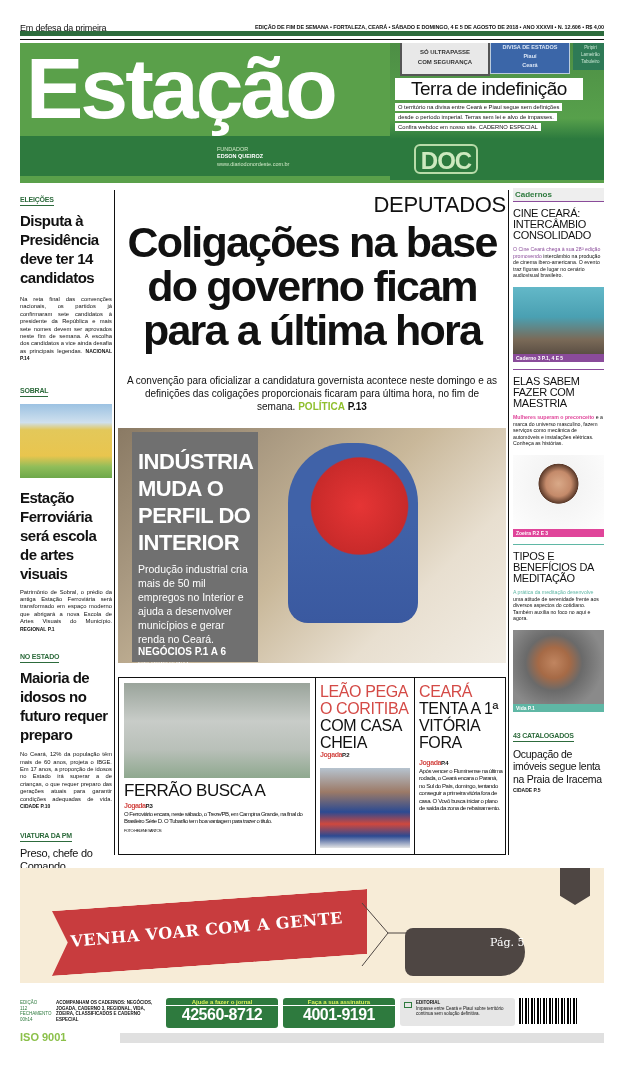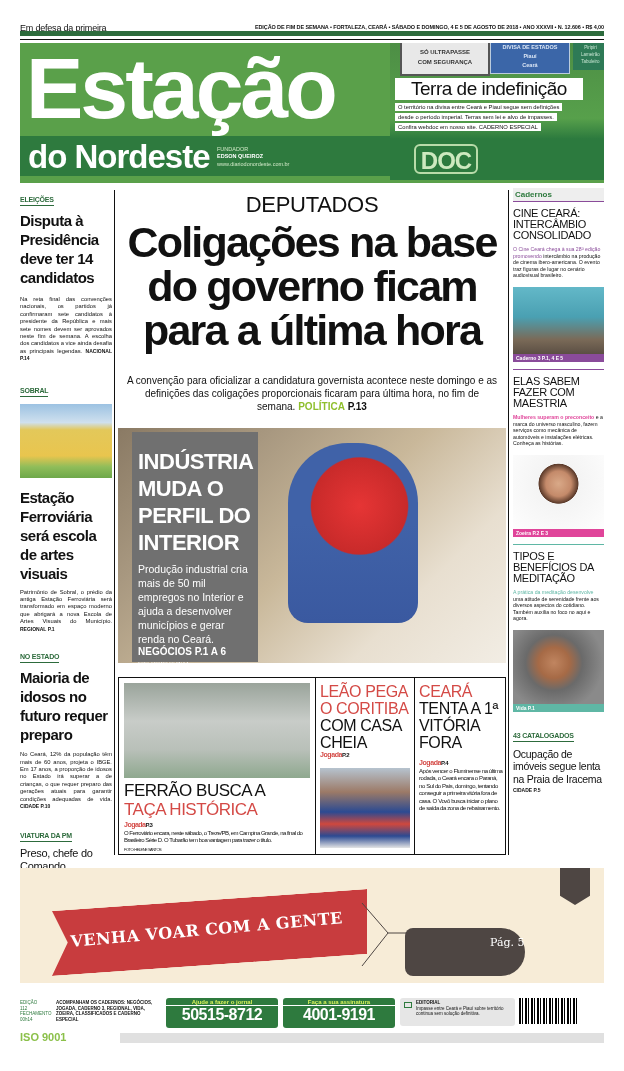--- a/index.html
+++ b/index.html
@@ -24,21 +24,21 @@
 .doc-badge{left:24px;top:101px;width:64px;height:30px;border:2px solid #b9dcaa;border-radius:6px;color:#cde9bf;font-size:24px;font-weight:bold;text-align:center;line-height:30px;letter-spacing:-1px}
 .mast-bottom{left:20px;top:180px;width:584px;height:3px;background:#5aa04a}
 
 .col-left{left:20px;top:188px;width:92px}
 .kicker{font-size:7px;font-weight:bold;color:#2d6b3c;letter-spacing:-.2px;padding-bottom:2px;display:inline-block;border-bottom:1px solid #2d6b3c}
 .lhead{font-weight:bold;font-size:15px;line-height:19px;letter-spacing:-.5px;margin-top:5px}
 .lbody{font-size:5.8px;line-height:7.4px;margin-top:9px;text-align:justify}
 .lbody b{font-size:5px}
 .vrule{background:#111;width:1px}
 
-.deputados{left:118px;top:192px;width:388px;text-align:center;font-size:22px;letter-spacing:-.3px;font-weight:normal}
+.deputados{left:118px;top:192px;width:388px;text-align:right;font-size:22px;letter-spacing:-.3px;font-weight:normal}
 .main-head{left:118px;top:220px;width:388px;text-align:center;font-size:43px;font-weight:bold;line-height:44px;letter-spacing:-1.8px}
 .main-deck{left:125px;top:374px;width:374px;text-align:center;font-size:10px;line-height:13px}
 .green-link{color:#8fbf2d;font-weight:bold}
 
 .ind-photo{left:118px;top:428px;width:388px;height:235px;background:linear-gradient(135deg,#8a7a64 0%,#a89880 25%,#c9b89a 50%,#e8dfd0 75%,#f2ede4 100%);overflow:hidden}
 .ind-box{left:14px;top:4px;width:126px;height:230px;background:#707070;color:#fff;padding:16px 6px}
 .ind-head{font-size:22px;font-weight:bold;line-height:27px;letter-spacing:-.5px}
 .ind-body{font-size:10.5px;line-height:14px;margin-top:6px}
 .ind-ref{font-size:10px;font-weight:bold}
 .ind-credit{font-size:4px;margin-top:4px}
@@ -84,21 +84,20 @@
 <body>
 
 <div class="abs slogan">Em defesa da primeira</div>
 <div class="abs edition">EDIÇÃO DE FIM DE SEMANA • FORTALEZA, CEARÁ • SÁBADO E DOMINGO, 4 E 5 DE AGOSTO DE 2018 • ANO XXXVII • N. 12.606 • R$ 4,00</div>
 <div class="abs topbar"></div>
 <div class="abs topline"></div>
 
 <div class="abs masthead">
   <div class="abs mast-dark"></div>
   <div class="abs logo-main">Estação</div>
-  <div class="abs logo-sub">do Nordeste</div>
   <div class="abs founder">
     <div>FUNDADOR</div>
     <b>EDSON QUEIROZ</b>
     <div>www.diariodonordeste.com.br</div>
   </div>
 
   <div class="abs mast-photo">
     <div class="abs sign1">
       <div>SÓ ULTRAPASSE</div>
       <div>COM SEGURANÇA</div>
@@ -163,21 +162,20 @@
     <div class="ind-body">Produção industrial cria mais de 50 mil empregos no Interior e ajuda a desenvolver municípios e gerar renda no Ceará.</div>
     <div class="ind-ref">NEGÓCIOS P.1 A 6</div>
     <div class="ind-credit">FOTO: FABIANE DE PAULA</div>
   </div>
 </div>
 
 <div class="abs box-sports">
   <div class="abs sp-photo1"></div>
   <div class="abs sp-h1">
     <div>FERRÃO BUSCA A</div>
-    <div class="red">TAÇA HISTÓRICA</div>
     <div class="sp-body" style="width:186px;margin-top:2px">
       <span class="jogada">Jogada</span><b>P.3</b><br>
       <span>O Ferroviário encara, neste sábado, o Treze/PB, em Campina Grande, na final do Brasileiro Série D. O Tubarão tem boa vantagem para trazer o título.</span>
       <div style="font-size:4px;margin-top:1px">FOTO: HELENE SANTOS</div>
     </div>
   </div>
   <div class="abs sp-div1"></div>
   <div class="abs sp-h2">
     <div class="red">LEÃO PEGA O CORITIBA</div>
     <div>COM CASA CHEIA</div>
@@ -246,21 +244,21 @@
 <div class="abs footer">
   <div class="abs f-small" style="left:0;top:2px;width:30px;color:#2e7a3e">
     <div>EDIÇÃO</div>
       <div>112</div>
       <div>FECHAMENTO</div>
       <div>00h14</div>
   </div>
   <div class="abs f-small" style="left:36px;top:2px;width:106px;font-weight:bold">ACOMPANHAM OS CADERNOS: NEGÓCIOS, JOGADA, CADERNO 3, REGIONAL, VIDA, ZOEIRA, CLASSIFICADOS E CADERNO ESPECIAL</div>
   <div class="abs f-green-box" style="left:146px;top:0;width:112px;height:30px">
     <div class="f-label">Ajude a fazer o jornal</div>
-    <div class="f-phone">50515-8712</div>
+    <div class="f-phone">42560-8712</div>
   </div>
   <div class="abs f-green-box" style="left:263px;top:0;width:112px;height:30px">
     <div class="f-label">Faça a sua assinatura</div>
     <div class="f-phone">4001-9191</div>
   </div>
   <div class="abs" style="left:380px;top:0;width:115px;height:28px;background:#e6e6e6;border-radius:3px;padding:2px 3px 0 16px">
     <div style="position:absolute;left:4px;top:4px;width:8px;height:6px;border:1px solid #2e7a3e"></div>
     <div class="f-small" style="font-weight:bold">EDITORIAL</div>
     <div class="f-small">Impasse entre Ceará e Piauí sobre território continua sem solução definitiva.</div>
   </div>

